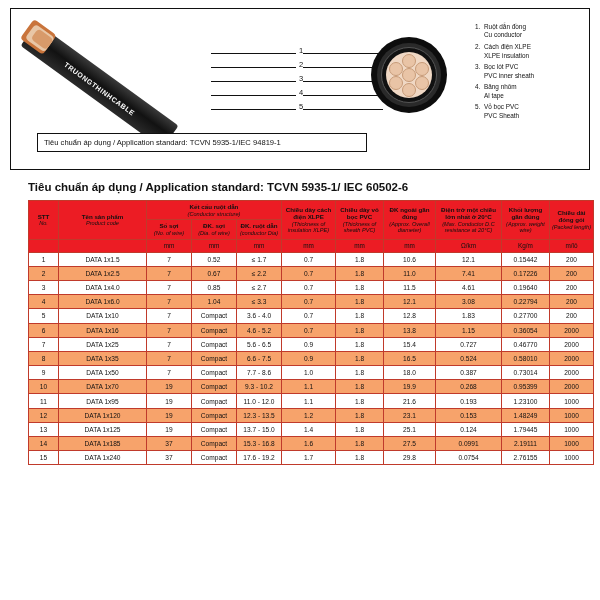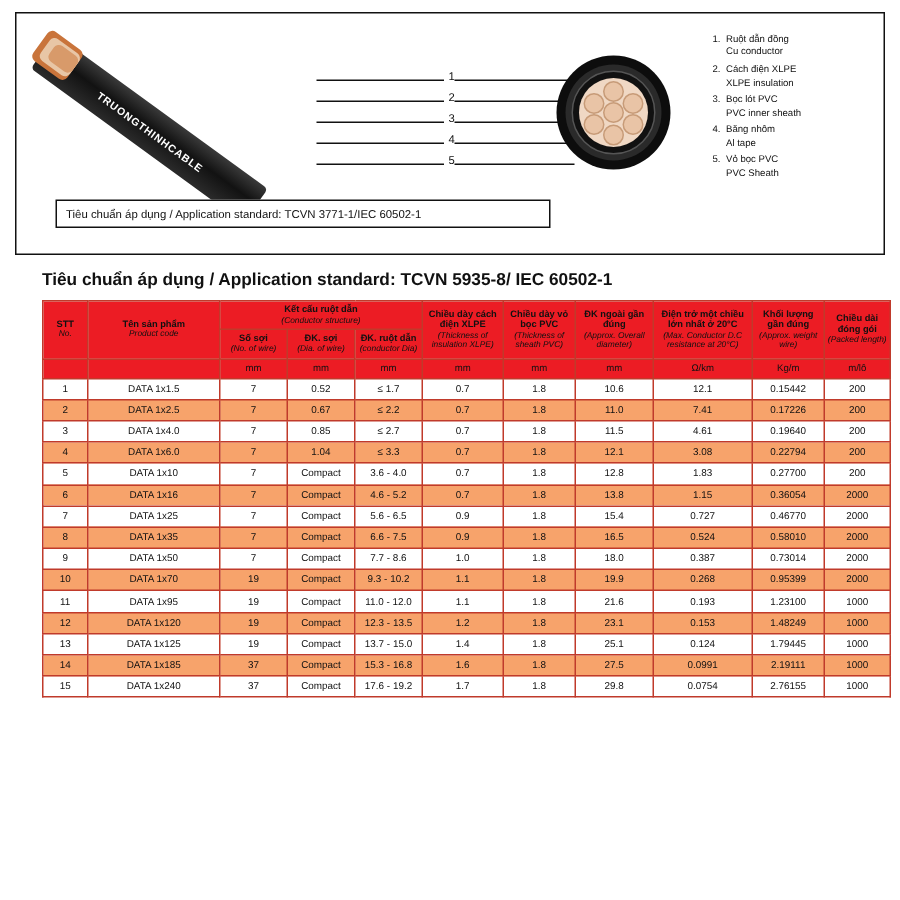--- a/index.html
+++ b/index.html
@@ -286,24 +286,24 @@
       </div>
       <div class="legend-item">
         <span class="legend-num">5.</span>
         <span class="legend-text">
           <span class="vi">Vỏ bọc PVC</span>
           <span class="en">PVC Sheath</span>
         </span>
       </div>
     </div>
 
-    <div class="std-box">Tiêu chuẩn áp dụng / Application standard: TCVN 3771-1/IEC 60502-1</div>
+    <div class="std-box">Tiêu chuẩn áp dụng / Application standard: TCVN 5935-1/IEC 94819-1</div>
   </div>
 
-  <div class="doc-heading">Tiêu chuẩn áp dụng / Application standard: TCVN 5935-8/ IEC 60502-1</div>
+  <div class="doc-heading">Tiêu chuẩn áp dụng / Application standard: TCVN 5935-1/ IEC 60502-6</div>
 
   <table class="spec">
     <thead>
       <tr>
         <th class="col1" rowspan="2">
           <span>STT</span>
           <span class="sub">No.</span>
         </th>
         <th class="col2" rowspan="2">
           <span>Tên sản phẩm</span>

